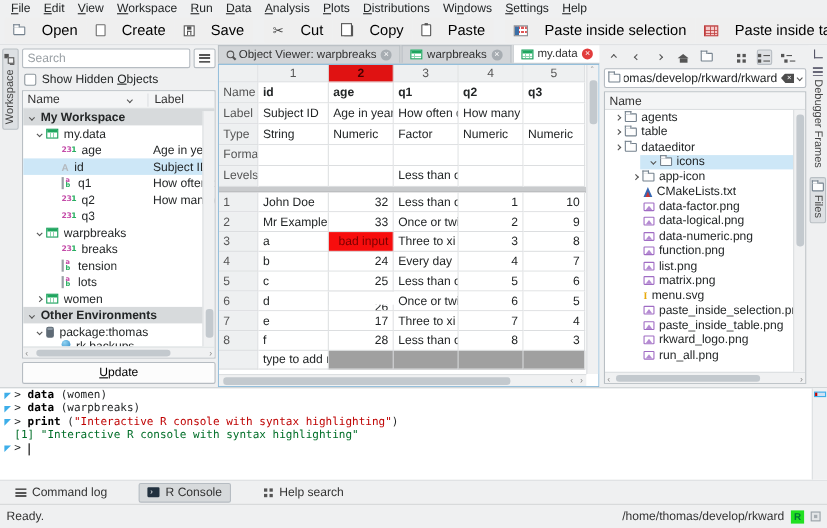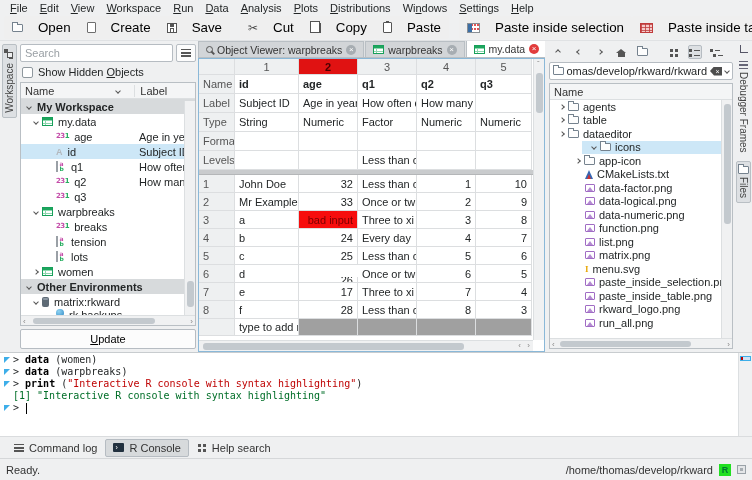--- a/index.html
+++ b/index.html
@@ -106,21 +106,21 @@
   .cgutter { width:13px; flex:none; display:flex; align-items:center; justify-content:center; }
   .cmark { width:0; height:0; border-top:6px solid #3daee9; border-right:6px solid transparent; }
   .kw { font-weight:bold; color:#000; }
   .str { color:#bf0303; }
   .out { color:#006e28; }
   .console-scroll { position:absolute; right:0; top:0; bottom:0; width:14px; background:#f0f1f2; border-left:1px solid #dcdfe1; }
   .mini-marker { position:absolute; top:3px; left:1px; width:11px; height:5px; background:#cfe3f5; border:1px solid #3daee9; }
   .mini-marker::before { content:""; position:absolute; left:0; top:0; bottom:0; width:2px; background:#bf0303; }
 
   
-  #tool-tabs { flex:none; height:22px; display:flex; align-items:center; gap:0; padding-left:6px; background:#eff0f1; border-top:1px solid #dadcde; }
+  #tool-tabs { flex:none; height:22px; display:flex; align-items:center; gap:21px; padding-left:6px; background:#eff0f1; border-top:1px solid #dadcde; }
   .btab { display:flex; align-items:center; gap:5px; padding:2px 7px; border:1px solid transparent; border-radius:2px; color:#333; }
   .btab.active { background:#d7dadc; border-color:#b6bcc2; }
 
   
   #statusbar { flex:1; display:flex; align-items:center; padding:0 6px; gap:6px; background:#eff0f1; border-top:1px solid #d5d7d9; color:#333; }
   #statusbar .spacer { flex:1; }
 
   
   .icon { display:inline-block; position:relative; flex:none; vertical-align:middle; }
   .i-folder { width:11px; height:8px; border:1px solid #75828e; border-radius:1px; background:#fdfdfd; }
@@ -351,21 +351,21 @@
               <span class="nm">women</span>
             </div>
             <div class="trow ws-rowwrap section">
               <span class="chev down" style="margin: 0px 6px;"></span>
               <span class="nm">Other Environments</span>
             </div>
             <div class="trow ws-rowwrap">
               <span style="width: 13px; flex: 0 0 auto;"></span>
               <span class="chev down" style="margin-right: 4px;"></span>
               <span class="icon i-pkg" style="margin-right: 5px;"></span>
-              <span class="nm">matrix:rkward</span>
+              <span class="nm">package:thomas</span>
             </div>
             <div class="trow ws-rowwrap" style="height: 7px; align-items: flex-start; overflow: hidden;">
               <span style="width: 26px; flex: 0 0 auto;"></span>
               <span style="width: 9px; flex: 0 0 auto;"></span>
               <span class="icon i-fn" style="margin-right: 5px;"></span>
               <span class="nm">rk.backups</span>
             </div>
           </div>
         <div class="hscroll">
             <span class="arr" style="left:2px">‹</span>

